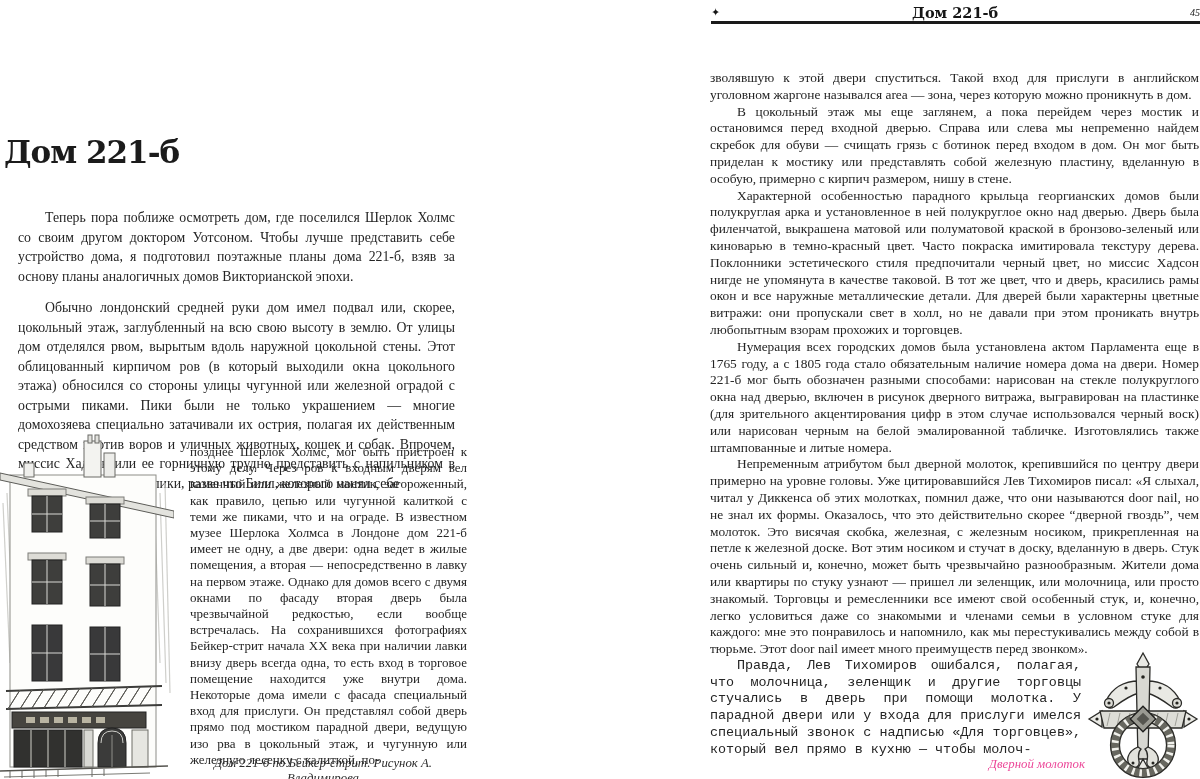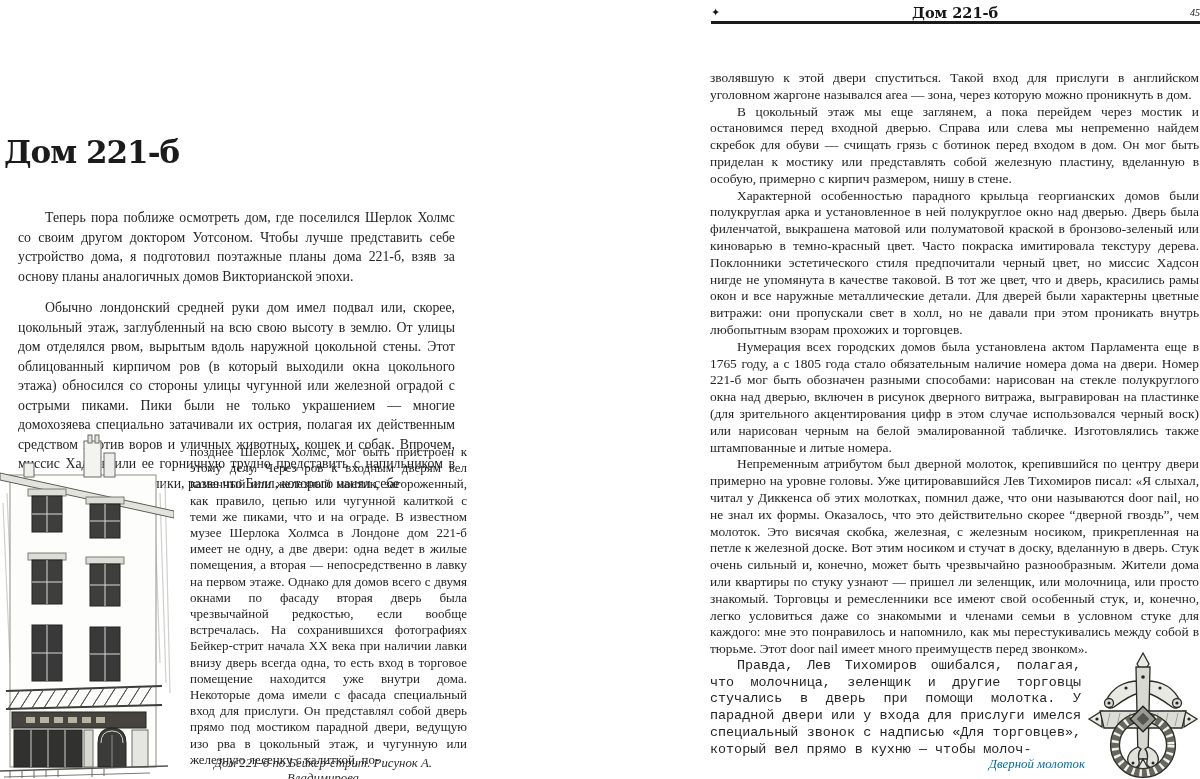--- a/index.html
+++ b/index.html
@@ -40,21 +40,21 @@
   .rp-header .page-num{font-size:10px;color:#161616;font-style:italic;}
   .rp-rule{position:absolute;left:711px;top:21px;width:489px;height:3px;background:#1a1a1a;}
   .rp-flow{position:absolute;left:710px;top:38px;width:489px;margin-top:32px;}
   .rp-flow p{margin:0;font-size:13.4px;line-height:16.8px;text-align:justify;}
   .rp-flow p.indent{text-indent:27px;}
   .rp-flow p.narrow{width:371px;font-family:Liberation Mono, monospace;}
   .knocker-fig{position:absolute;left:1086px;top:651px;width:114px;height:128px;}
   .knocker-fig svg{width:100%;height:100%;display:block;}
   .rp-caption{
     position:absolute;left:760px;top:757px;width:325px;
-    font-style:italic;font-size:12.8px;text-align:right;color:#0369a1;
+    font-style:italic;font-size:12.8px;text-align:right;color:#ec4899;
   }
 </style>
 </head>
 <body>
 
 <div class="spread">
 
   <div class="chapter-title">Дом 221-б</div>
 
   <div class="lp-flow">

